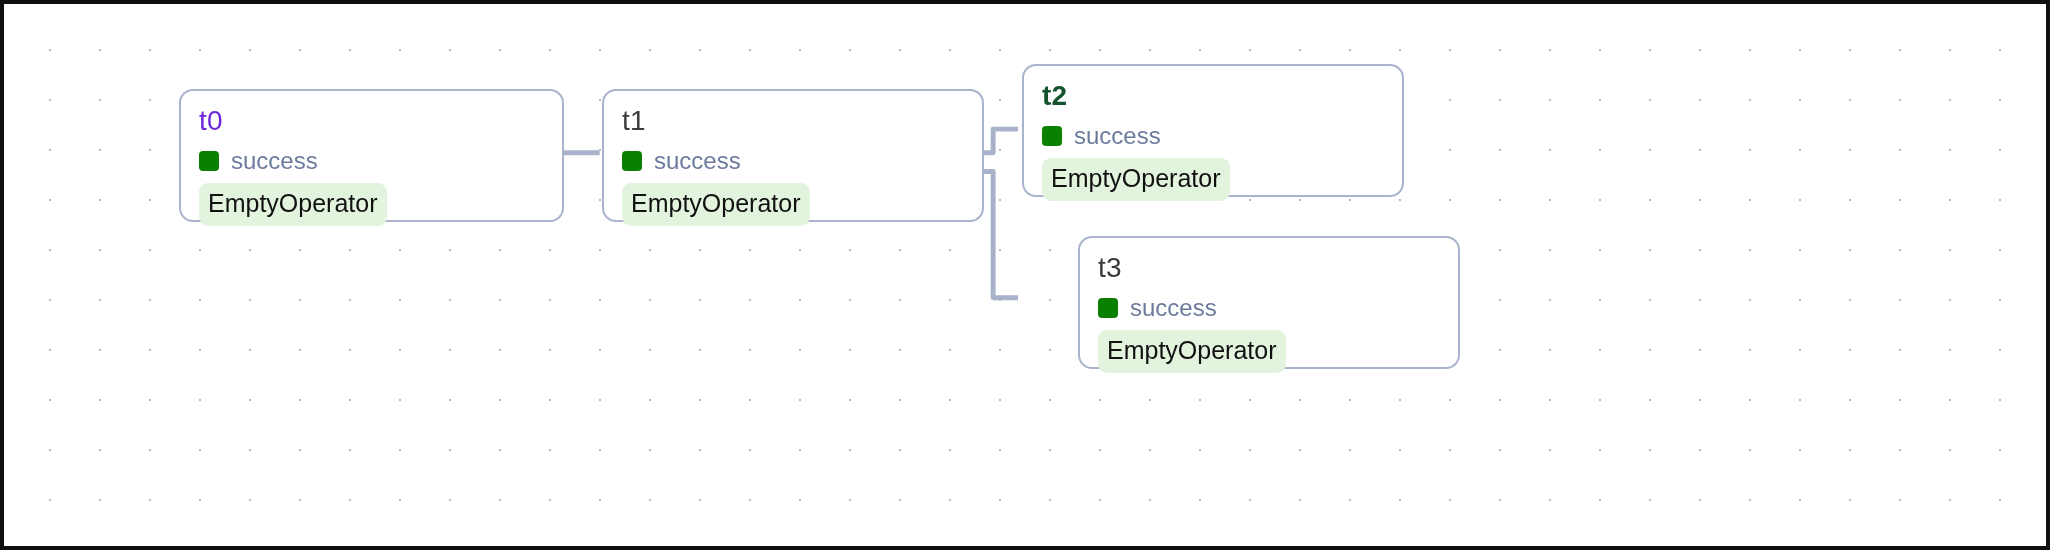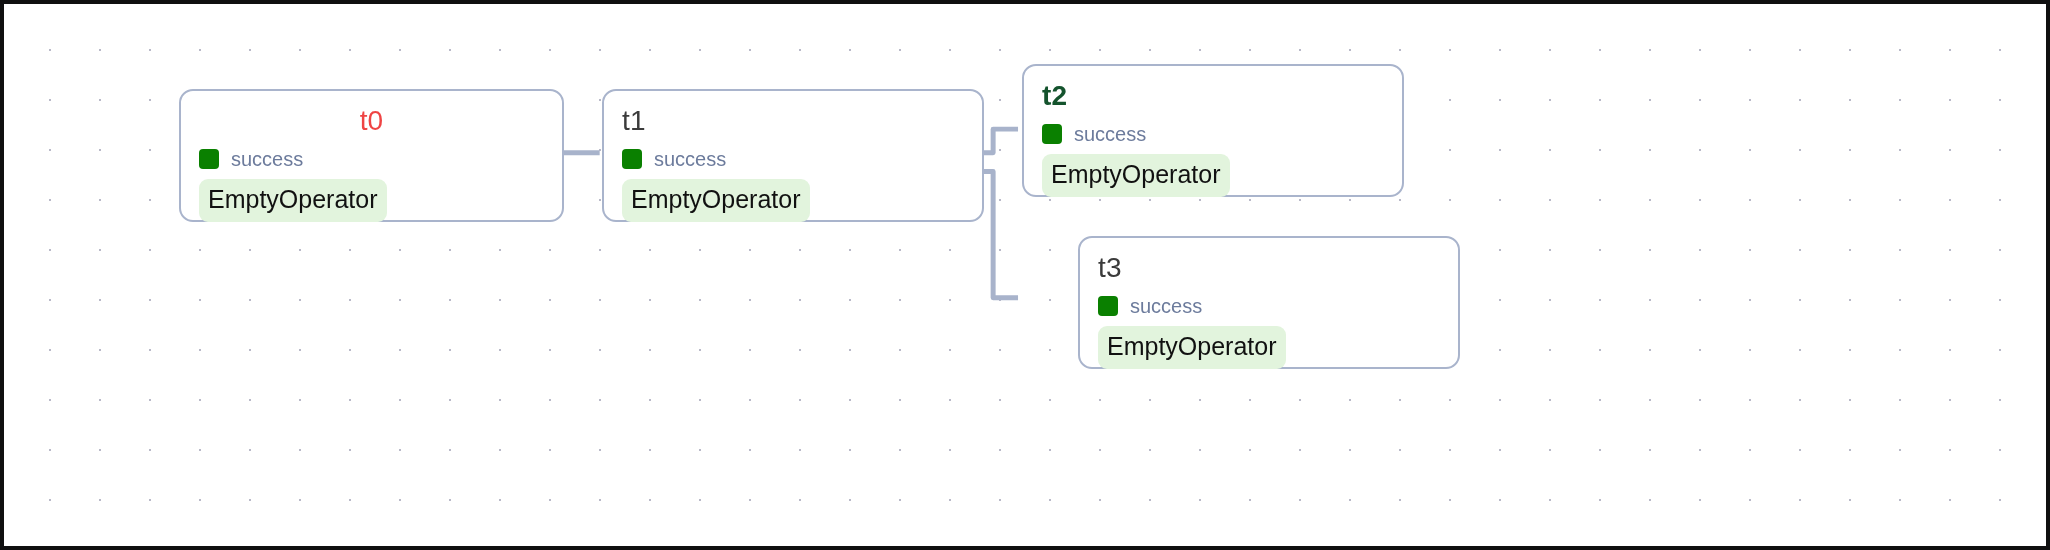--- a/index.html
+++ b/index.html
@@ -76,21 +76,21 @@
 
   .status-swatch {
     width: 20px;
     height: 20px;
     border-radius: 4px;
     flex: 0 0 auto;
     display: block;
   }
 
   .status-label {
-    font-size: 20px;
+    font-size: 24px;
     line-height: 1;
     color: #6c7b9c;
     font-family: "Liberation Sans", sans-serif;
   }
 
   .operator-badge {
     display: inline-block;
     background: #e2f4dd;
     color: #111111;
     font-size: 25px;
@@ -108,21 +108,21 @@
 
   <div id="dot-grid"></div>
 
   <svg id="edge-layer" viewBox="0 0 2050 550" preserveAspectRatio="none">
     <path class="edge-path" d="M 560 151 L 598 151" style="stroke: rgb(168, 179, 203);"></path>
     <path class="edge-path" d="M 980 151 L 993 151 L 993 127 L 1018 127" style="stroke: rgb(168, 179, 203);"></path>
     <path class="edge-path" d="M 980 170 L 993 170 L 993 298 L 1018 298" style="stroke: rgb(168, 179, 203);"></path>
   </svg>
 
   <div class="task-node" style="left: 175px; top: 85px; width: 385px; height: 133px; border-color: rgb(169, 180, 204); background: rgb(255, 255, 255);">
-    <div class="task-id" style="color: #ef4444; text-align: center;">t0</div>
+    <div class="task-id" style="color: #6d28d9;">t0</div>
     <div class="task-status-row">
       <span class="status-swatch" style="background: rgb(10, 128, 0);"></span>
       <span class="status-label" style="color: rgb(108, 123, 156);">success</span>
     </div>
     <span class="operator-badge" style="background: rgb(226, 244, 221); color: rgb(17, 17, 17);">EmptyOperator</span>
   </div>
 
   <div class="task-node" style="left: 598px; top: 85px; width: 382px; height: 133px; border-color: rgb(169, 180, 204); background: rgb(255, 255, 255);">
     <div class="task-id" style="color: rgb(59, 59, 59);">t1</div>
     <div class="task-status-row">

